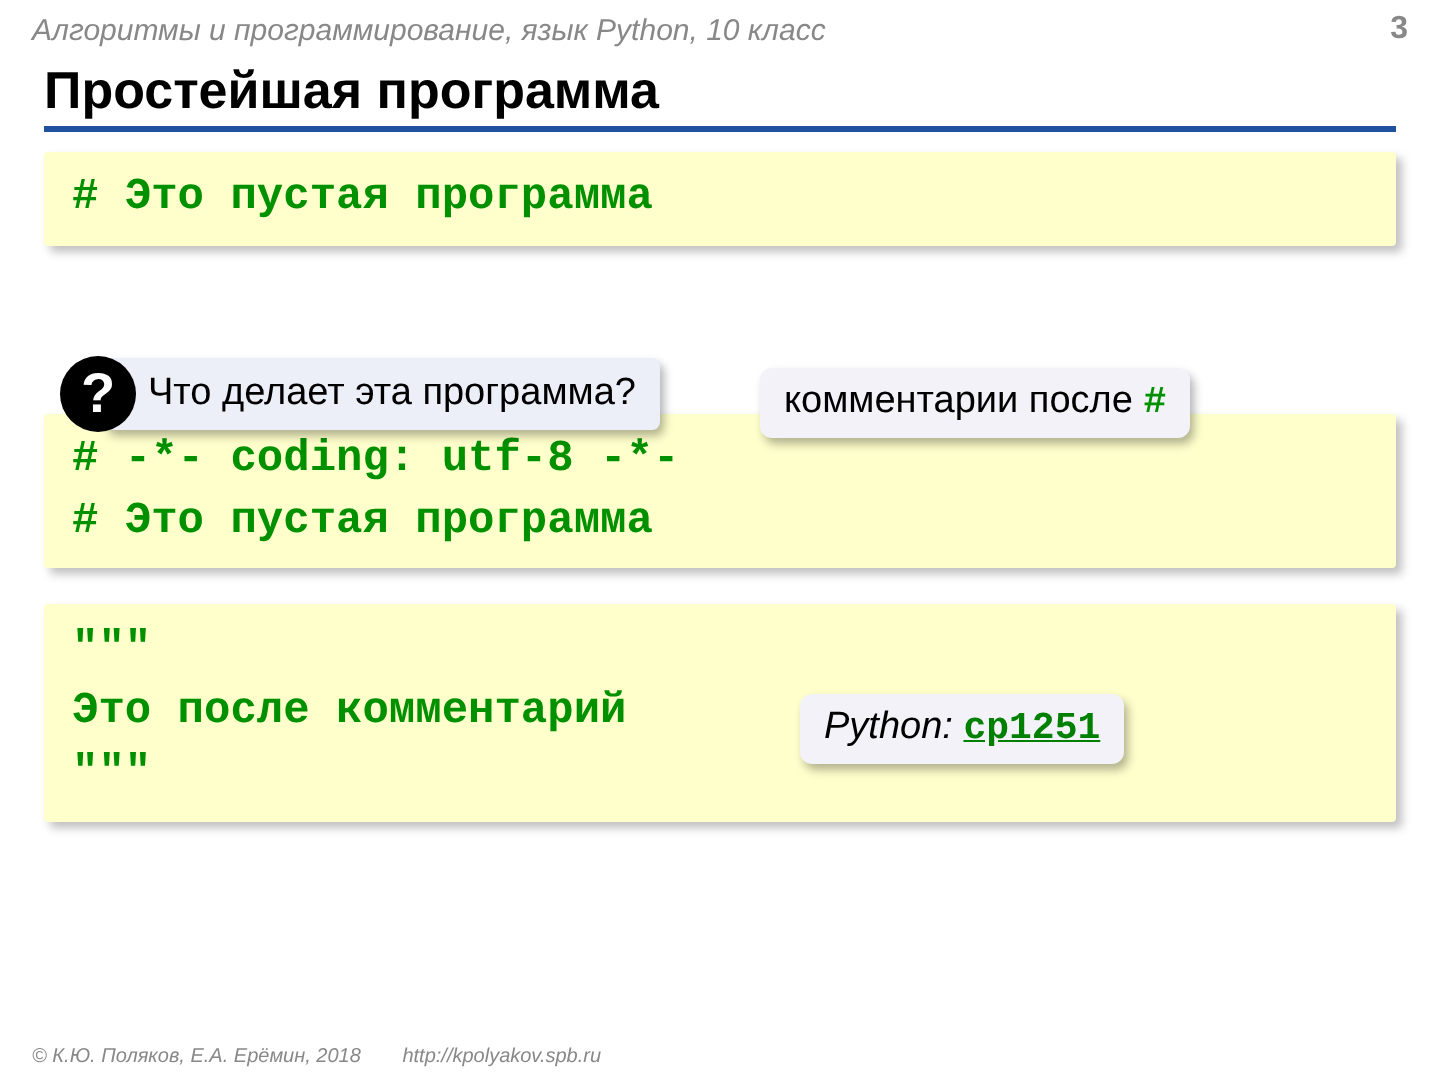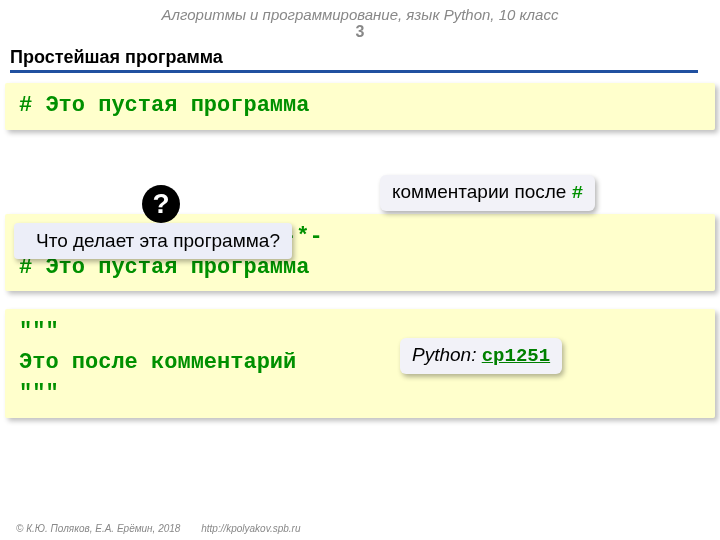--- a/index.html
+++ b/index.html
@@ -1,44 +1,44 @@
 <!DOCTYPE html>
 <html><head>
 <meta charset="utf-8">
 <style>
-  * { box-sizing: border-box; margin: 0; padding: 0; flex-direction: column; }
+  * { box-sizing: border-box; margin: 0; padding: 0; }
   body {
     width: 720px;
     height: 540px;
     background: #fff;
     font-family: Arial, sans-serif;
     position: relative;
     overflow: hidden;
   }
   .header {
     display: flex;
     justify-content: space-between;
     align-items: center;
     padding: 6px 16px 4px 16px;
     color: #888;
     font-style: italic;
     font-size: 15px;
   }
   .page-num { font-style: normal; font-weight: bold; font-size: 16px; }
   .title {
-    font-size: 18px;
+    font-size: 26px;
     font-weight: bold;
     color: #000;
-    margin: 2px 22px 0 10px;
+    margin: 2px 22px 0 22px;
     padding-bottom: 2px;
     border-bottom: 3px solid #2050a0;
   }
   .content {
     position: relative;
-    padding: 0 5px;
+    padding: 0 22px;
     height: 440px;
   }
   .codebox {
     background: #ffffcc;
     border-radius: 2px;
     box-shadow: 3px 3px 5px rgba(0,0,0,0.25);
     font-family: "Courier New", monospace;
     font-size: 22px;
     font-weight: bold;
     padding: 8px 14px;
@@ -50,20 +50,21 @@
   .box3 { margin-top: 18px; }
   .callout {
     position: absolute;
     background: #f2f2f8;
     border-radius: 6px;
     box-shadow: 2px 3px 5px rgba(0,0,0,0.3);
     font-size: 19px;
     padding: 6px 12px;
     color: #000;
     line-height: 1.15;
+    margin-top: 16px;
   }
   .question-wrap {
     position: absolute;
     left: 30px;
     top: 102px;
     display: flex;
     align-items: center;
   }
   .qcircle {
     width: 38px; height: 38px;

